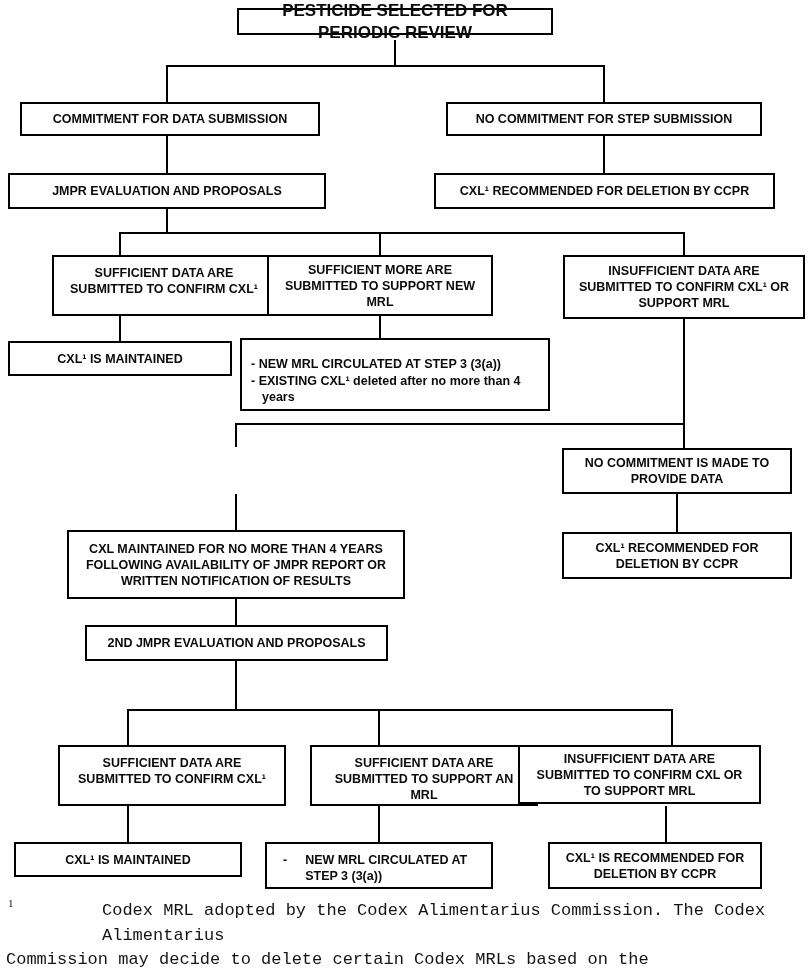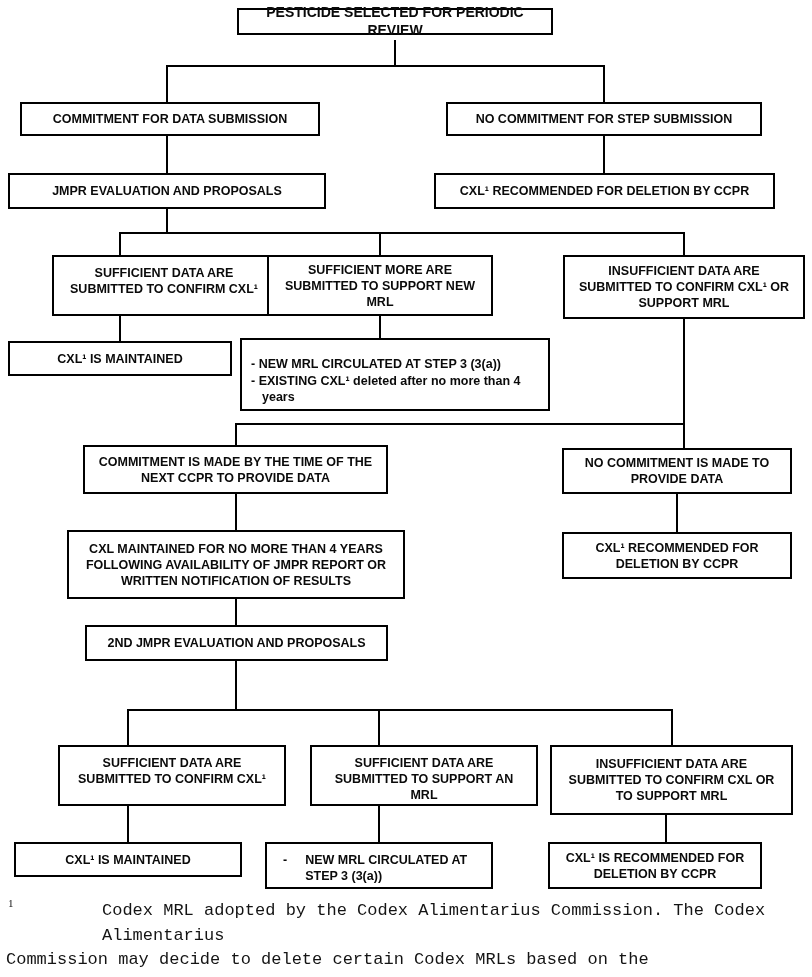--- a/index.html
+++ b/index.html
@@ -47,21 +47,21 @@
   <div class="vl" style="left:235px;top:599px;height:28px"></div>
   <div class="vl" style="left:235px;top:661px;height:50px"></div>
   <div class="hl" style="left:127px;top:709px;width:546px"></div>
   <div class="vl" style="left:127px;top:709px;height:38px"></div>
   <div class="vl" style="left:378px;top:709px;height:38px"></div>
   <div class="vl" style="left:671px;top:709px;height:38px"></div>
   <div class="vl" style="left:127px;top:806px;height:38px"></div>
   <div class="vl" style="left:378px;top:806px;height:38px"></div>
   <div class="vl" style="left:665px;top:806px;height:38px"></div>
 
-  <div class="box" style="left:237px;top:8px;width:316px;height:27px;font-size:14px">
+  <div class="box" style="left:237px;top:8px;width:316px;height:27px;font-size:17px">
     <span>PESTICIDE SELECTED FOR PERIODIC REVIEW</span>
   </div>
 
   <div class="box" style="left:20px;top:102px;width:300px;height:34px">
     <span>COMMITMENT FOR DATA SUBMISSION</span>
   </div>
 
   <div class="box" style="left:446px;top:102px;width:316px;height:34px">
     <span>NO COMMITMENT FOR STEP SUBMISSION</span>
   </div>
@@ -90,23 +90,20 @@
     <span>CXL¹ IS MAINTAINED</span>
   </div>
 
   <div class="box left-text" style="left:240px;top:338px;width:310px;height:73px;padding:15px 9px">
     <div>
       <div class="hang">- NEW MRL CIRCULATED AT STEP 3 (3(a))</div>
       <div class="hang">- EXISTING CXL¹ deleted after no more than 4 years</div>
     </div>
   </div>
 
-  <div class="box" style="left:83px;top:445px;width:305px;height:49px">
-    <span>COMMITMENT IS MADE BY THE TIME OF THE NEXT CCPR TO PROVIDE DATA</span>
-  </div>
 
   <div class="box" style="left:562px;top:448px;width:230px;height:46px">
     <span>NO COMMITMENT IS MADE TO PROVIDE DATA</span>
   </div>
 
   <div class="box" style="left:67px;top:530px;width:338px;height:69px">
     <span>CXL MAINTAINED FOR NO MORE THAN 4 YEARS FOLLOWING AVAILABILITY OF JMPR REPORT OR WRITTEN NOTIFICATION OF RESULTS</span>
   </div>
 
   <div class="box" style="left:562px;top:532px;width:230px;height:47px">
@@ -118,21 +115,21 @@
   </div>
 
   <div class="box top-text" style="left:14px;top:745px;width:228px;height:61px">
     <span>SUFFICIENT DATA ARE SUBMITTED TO CONFIRM CXL¹</span>
   </div>
 
   <div class="box top-text" style="left:266px;top:745px;width:228px;height:61px">
     <span>SUFFICIENT DATA ARE SUBMITTED TO SUPPORT AN MRL</span>
   </div>
 
-  <div class="box" style="left:550px;top:745px;width:243px;height:70px">
+  <div class="box" style="left:518px;top:745px;width:243px;height:59px">
     <span>INSUFFICIENT DATA ARE SUBMITTED TO CONFIRM CXL OR TO SUPPORT MRL</span>
   </div>
 
   <div class="box" style="left:14px;top:842px;width:228px;height:35px">
     <span>CXL¹ IS MAINTAINED</span>
   </div>
 
   <div class="box left-text" style="left:265px;top:842px;width:228px;height:47px;padding:8px 6px 6px 16px">
     <div class="dashrow">
       <span>-</span>

